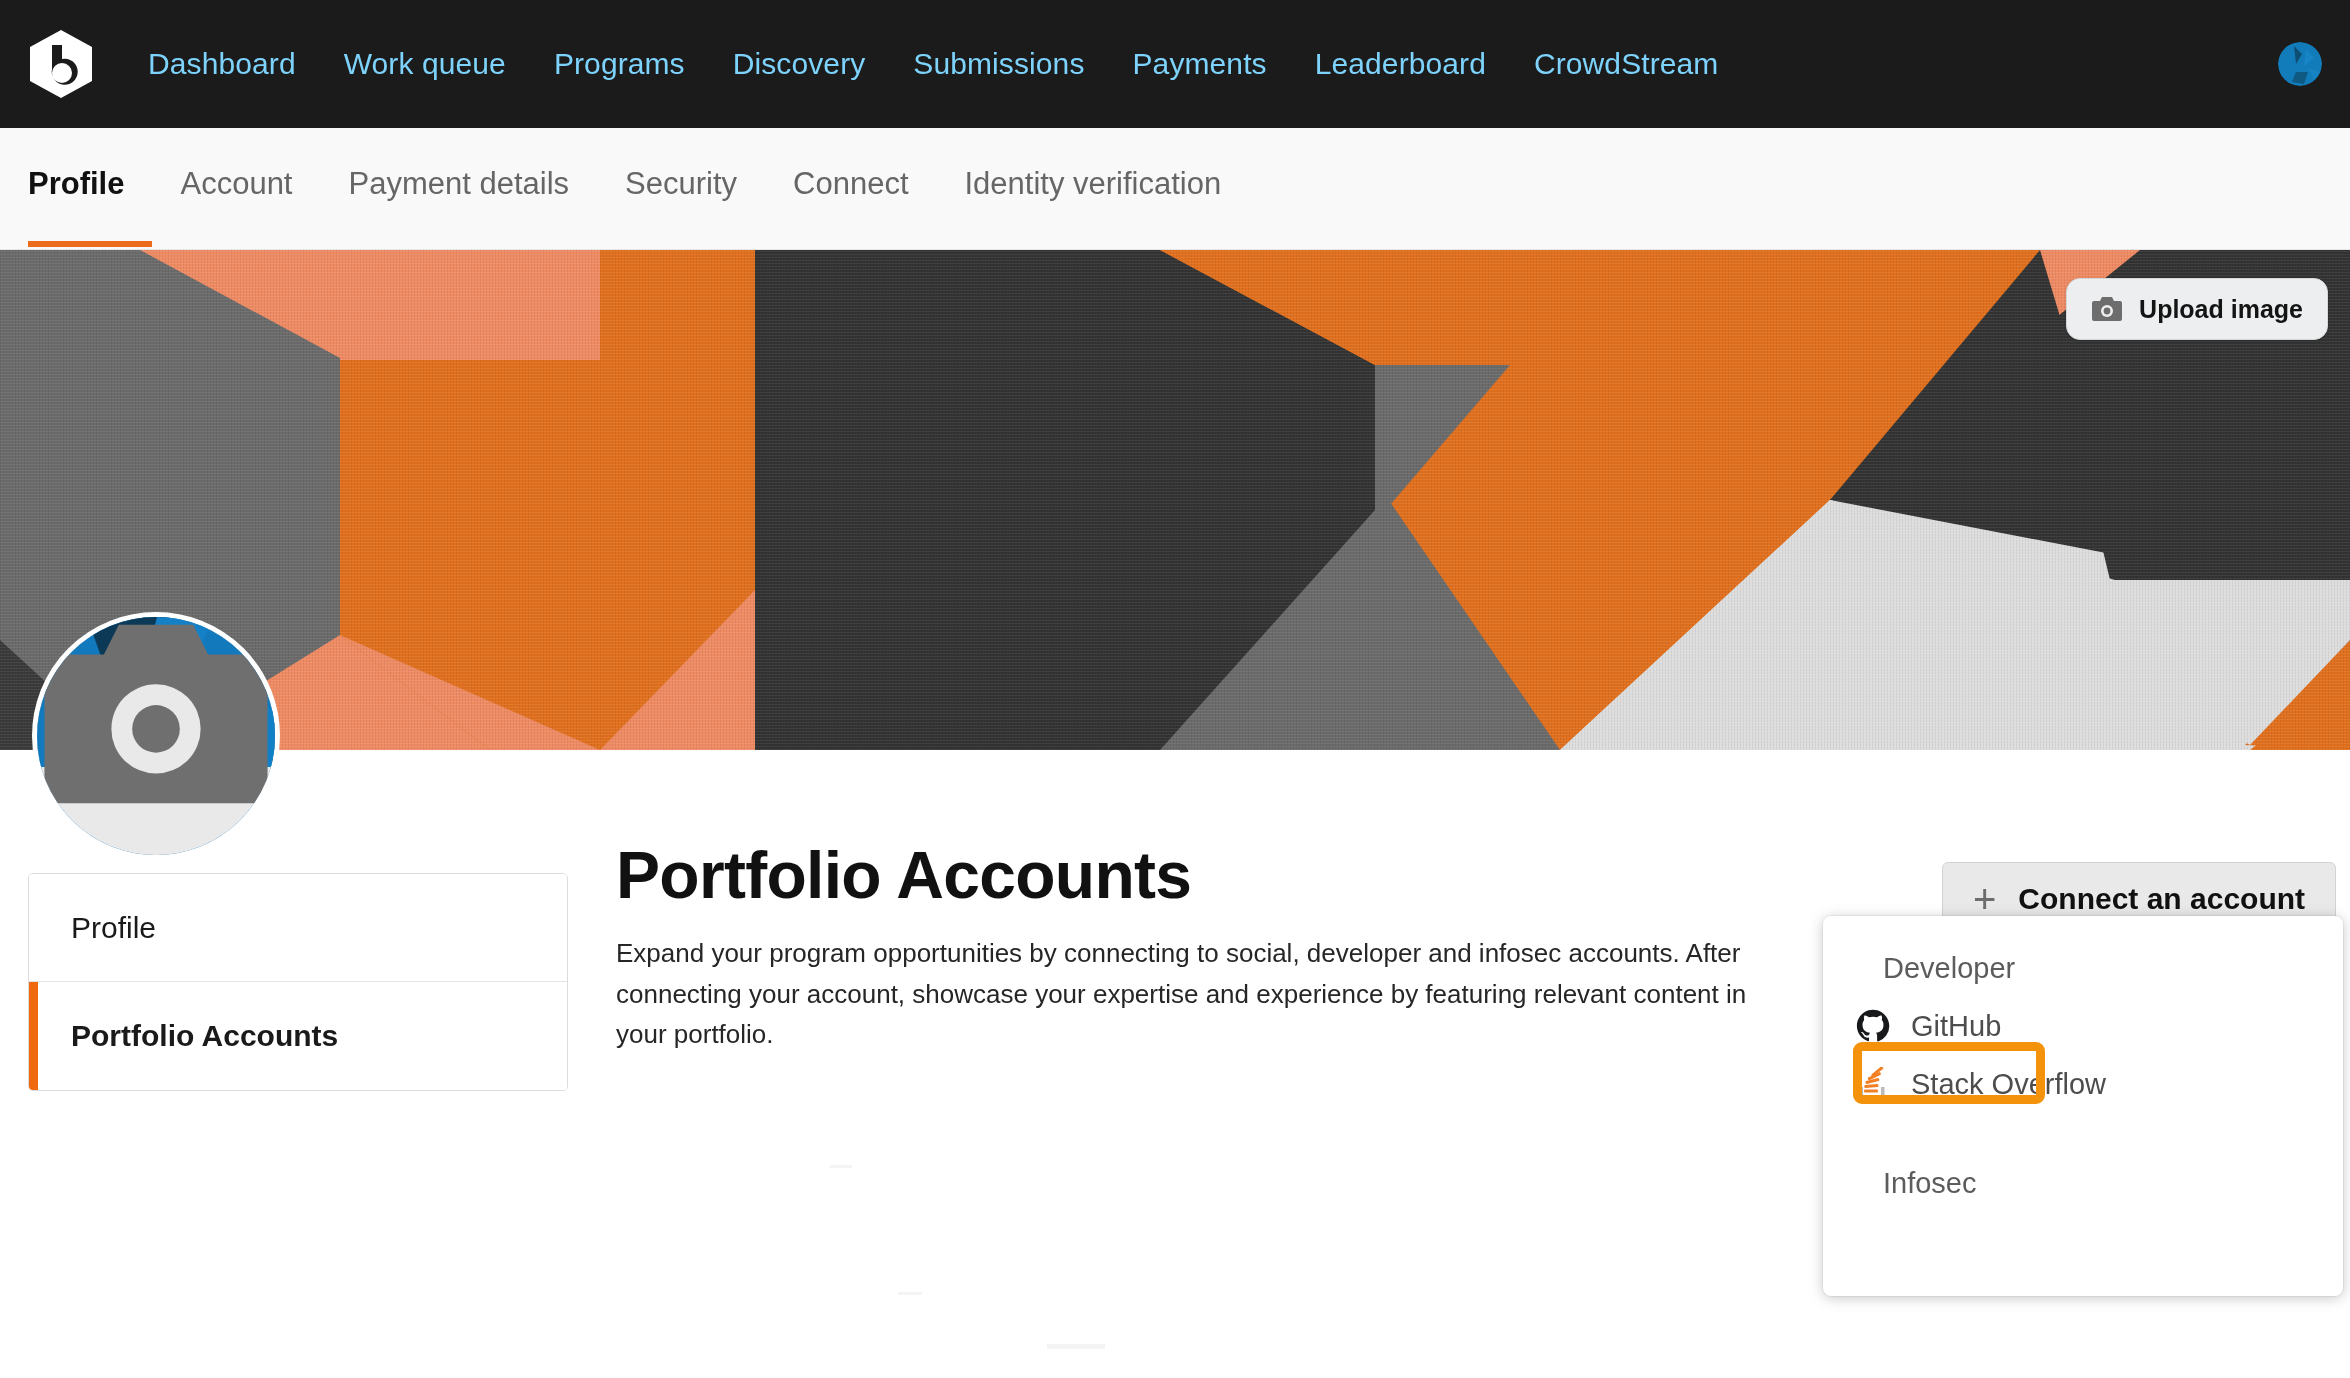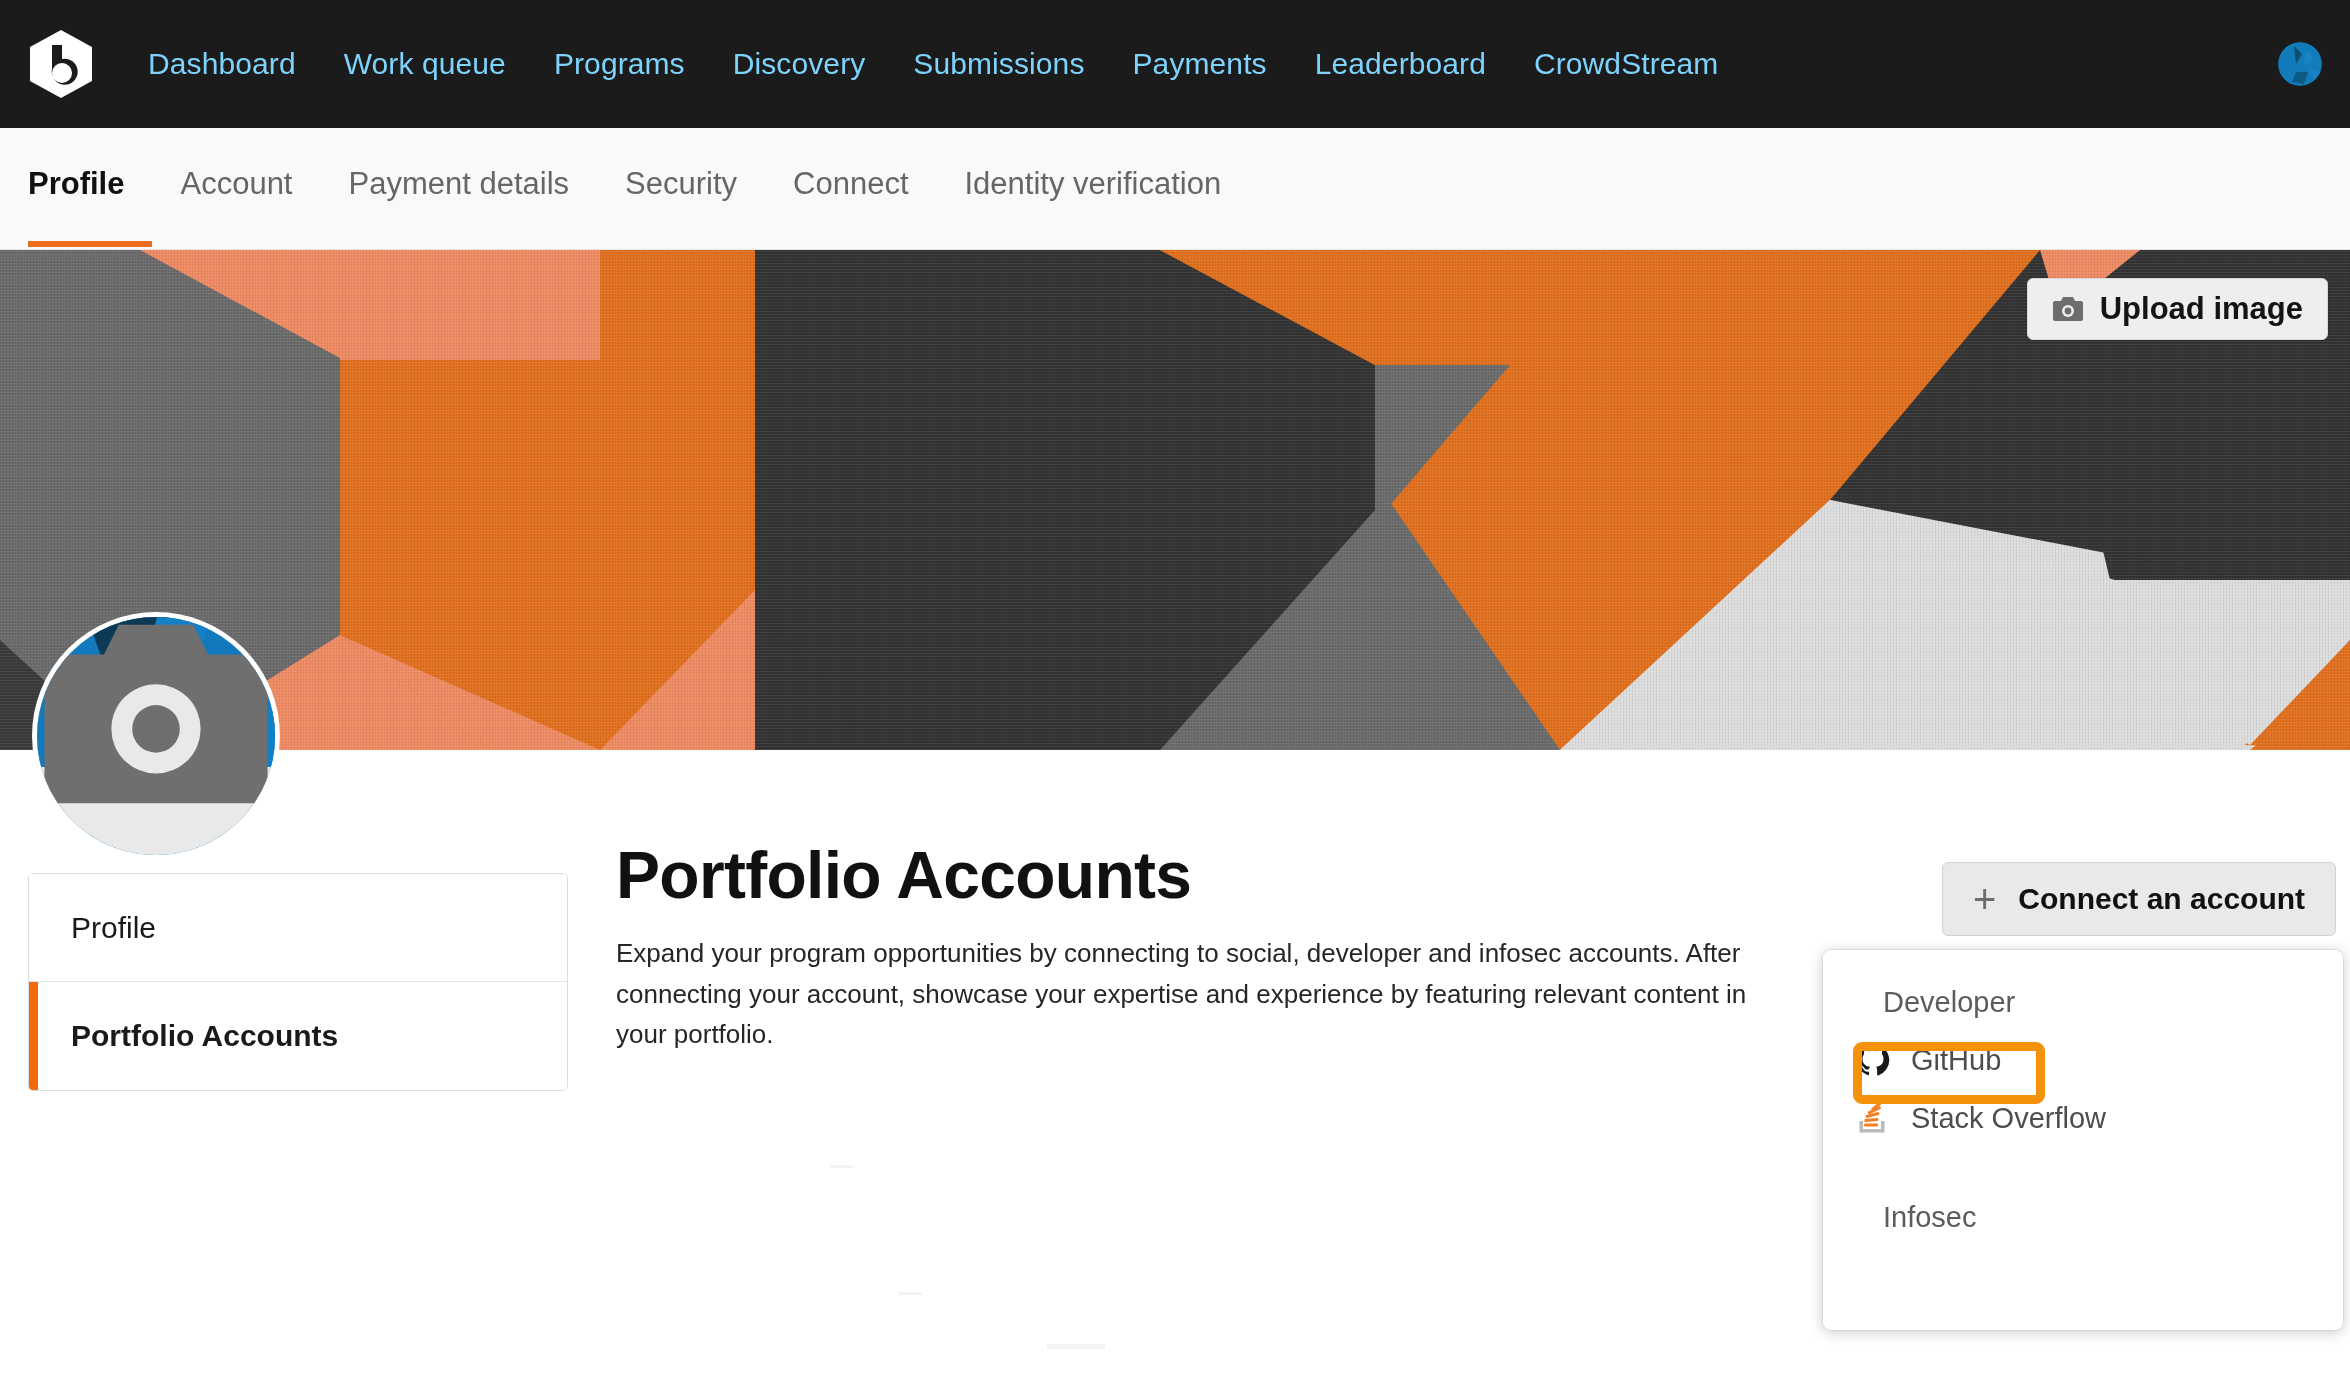--- a/index.html
+++ b/index.html
@@ -118,26 +118,26 @@
     pointer-events: none;
   }
 
   .upload-btn {
     position: absolute;
     top: 278px;
     right: 22px;
     height: 62px;
     background: #eceeef;
     border: 1px solid #d5d8da;
-    border-radius: 6px;
+    border-radius: 14px;
     display: flex;
     align-items: center;
     gap: 16px;
     padding: 0 24px;
-    font-size: 31px;
+    font-size: 25px;
     font-weight: 700;
     color: #141414;
     cursor: pointer;
     box-shadow: 0 1px 2px rgba(0,0,0,.18);
     z-index: 30;
   }
 
   
   .avatar-big {
     position: absolute;
@@ -241,21 +241,21 @@
     font-size: 40px;
     font-weight: 300;
     color: #6d6d6d;
     line-height: 0.7;
   }
 
   
   .dropdown {
     position: absolute;
     left: 1823px;
-    top: 950px;
+    top: 916px;
     width: 520px;
     height: 380px;
     background: #ffffff;
     border-radius: 8px;
     box-shadow: 0 2px 14px rgba(0,0,0,.22), 0 0 0 1px rgba(0,0,0,.05);
     padding: 36px 0 0 0;
     z-index: 45;
     overflow: hidden;
   }
   .dd-group-label {

